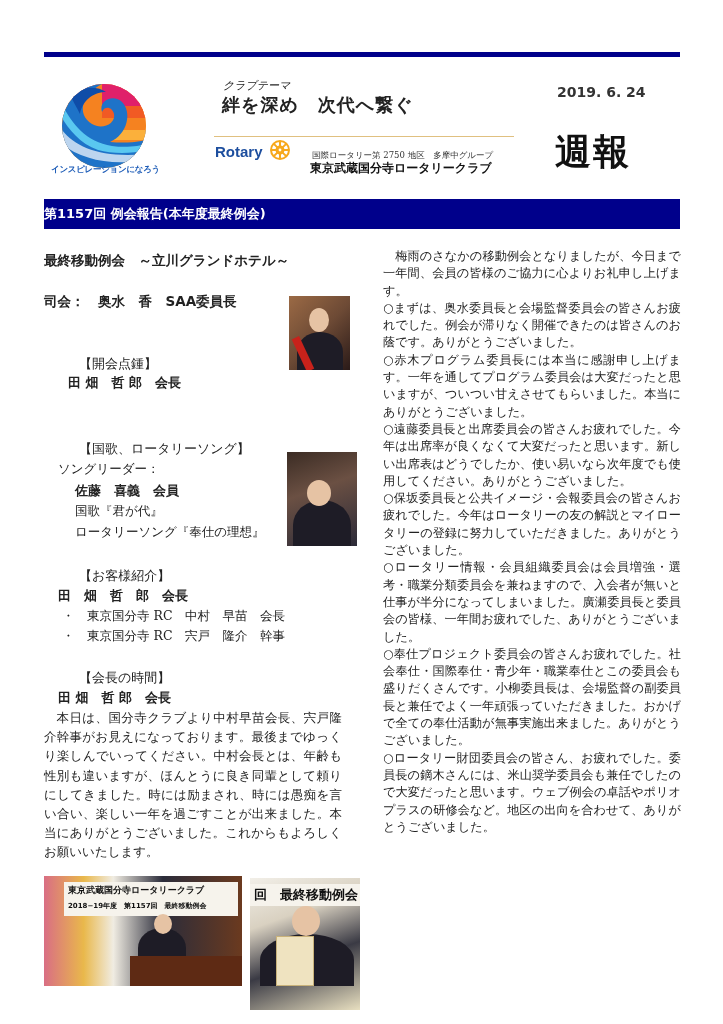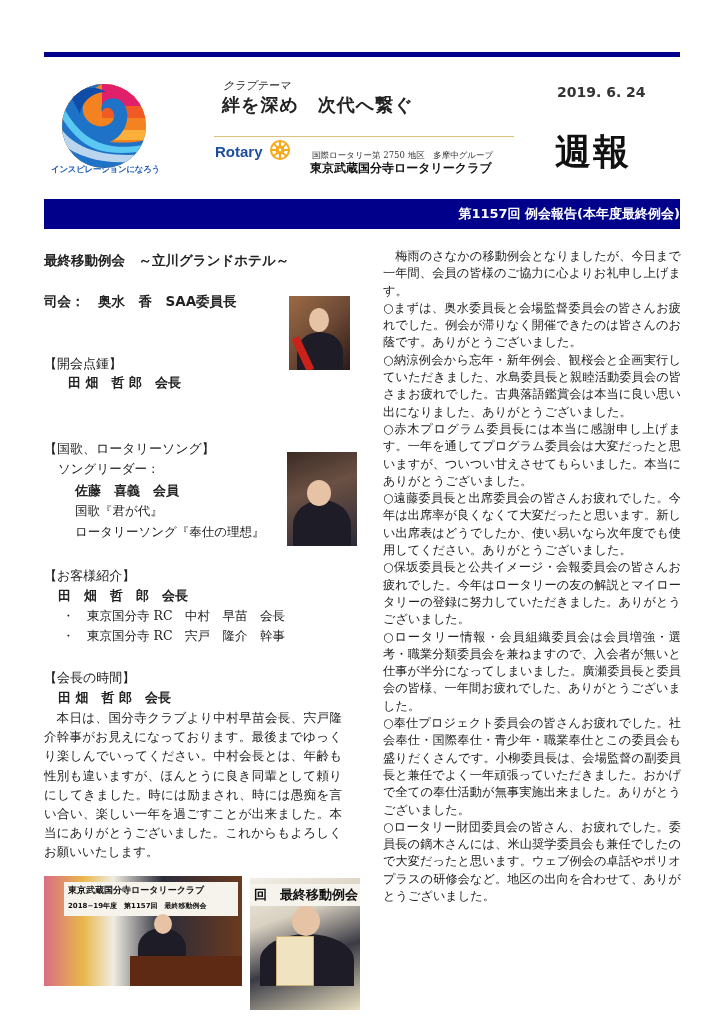--- a/index.html
+++ b/index.html
@@ -21,24 +21,24 @@
 
   .rotary-word { left: 215px; top: 143px; font-family: "Liberation Sans", sans-serif; font-size: 15px; font-weight: bold; color: #1d4e9e; }
   .rotary-wheel { left: 268px; top: 138px; width: 24px; height: 24px; }
   .district { left: 312px; top: 150px; font-size: 8.5px; color: #333; }
   .club-name { left: 310px; top: 160px; font-family: "DejaVu Sans", sans-serif; font-size: 12px; font-weight: bold; color: #111; }
 
   .date { left: 557px; top: 84px; font-family: "DejaVu Sans", sans-serif; font-size: 14px; font-weight: bold; color: #333; }
   .weekly { left: 555px; top: 116px; font-family: "DejaVu Sans", sans-serif; font-size: 36px; font-weight: bold; color: #111; letter-spacing: 2px; margin-top: 12px; }
 
   .banner { left: 44px; top: 199px; width: 636px; height: 30px; background: #00008b; color: #ffffff;
-            font-family: "DejaVu Sans", sans-serif; font-size: 13px; font-weight: bold; text-align: right; line-height: 30px; }
+            font-family: "DejaVu Sans", sans-serif; font-size: 13px; font-weight: bold; text-align: left; line-height: 30px; }
   .event-title { left: 44px; top: 252px; font-family: "DejaVu Sans", sans-serif; font-size: 13.5px; font-weight: bold; }
   .mc { left: 44px; top: 293px; font-family: "DejaVu Sans", sans-serif; font-size: 13.5px; font-weight: bold; }
-  .section-head { font-size: 13px; color: #222; }
+  .section-head { font-size: 13px; color: #222; margin-left: 35px; }
   .bold-name { font-family: "DejaVu Sans", sans-serif; font-weight: bold; font-size: 13px; }
   .txt { font-size: 12.5px; }
 
   .photo { background: #5a3b2a; overflow: hidden; }
   .photo1 { left: 289px; top: 296px; width: 61px; height: 74px;
             background: linear-gradient(135deg,#9b6a45 0%,#6d4a35 50%,#2a1a18 100%); }
   .photo2 { left: 287px; top: 452px; width: 70px; height: 94px;
             background: linear-gradient(160deg,#3b2c24 0%,#6b5043 40%,#2b2a38 100%); }
   .photo3 { left: 44px; top: 876px; width: 198px; height: 110px;
             background: linear-gradient(90deg,#d96e84 0%,#e9b84b 20%,#f0ece2 35%,#2b2c3a 60%,#6b3a1f 100%); }
@@ -142,20 +142,19 @@
 <div class="abs photo photo4">
   <div class="sign" style="left:0;top:6px;width:110px;height:22px;font-size:13px;line-height:22px;padding-left:4px;">回　最終移動例会</div>
   <div class="figure" style="left:10px;top:56px;width:94px;height:52px;"></div>
   <div class="head" style="left:42px;top:28px;width:28px;height:30px;"></div>
   <div style="position:absolute;left:26px;top:58px;width:36px;height:48px;background:#efe3c0;border:1px solid #c9b27a;"></div>
 </div>
 
 <div class="abs right-col">
   <p class="indent">梅雨のさなかの移動例会となりましたが、今日まで一年間、会員の皆様のご協力に心よりお礼申し上げます。</p>
   <p>○まずは、奥水委員長と会場監督委員会の皆さんお疲れでした。例会が滞りなく開催できたのは皆さんのお蔭です。ありがとうございました。</p>
-  <p>○納涼例会から忘年・新年例会、観桜会と企画実行していただきました、水島委員長と親睦活動委員会の皆さまお疲れでした。古典落語鑑賞会は本当に良い思い出になりました、ありがとうございました。</p>
   <p>○赤木プログラム委員長には本当に感謝申し上げます。一年を通してプログラム委員会は大変だったと思いますが、ついつい甘えさせてもらいました。本当にありがとうございました。</p>
   <p>○遠藤委員長と出席委員会の皆さんお疲れでした。今年は出席率が良くなくて大変だったと思います。新しい出席表はどうでしたか、使い易いなら次年度でも使用してください。ありがとうございました。</p>
   <p>○保坂委員長と公共イメージ・会報委員会の皆さんお疲れでした。今年はロータリーの友の解説とマイロータリーの登録に努力していただきました。ありがとうございました。</p>
   <p>○ロータリー情報・会員組織委員会は会員増強・選考・職業分類委員会を兼ねますので、入会者が無いと仕事が半分になってしまいました。廣瀬委員長と委員会の皆様、一年間お疲れでした、ありがとうございました。</p>
   <p>○奉仕プロジェクト委員会の皆さんお疲れでした。社会奉仕・国際奉仕・青少年・職業奉仕とこの委員会も盛りだくさんです。小柳委員長は、会場監督の副委員長と兼任でよく一年頑張っていただきました。おかげで全ての奉仕活動が無事実施出来ました。ありがとうございました。</p>
   <p>○ロータリー財団委員会の皆さん、お疲れでした。委員長の鏑木さんには、米山奨学委員会も兼任でしたので大変だったと思います。ウェブ例会の卓話やポリオプラスの研修会など。地区の出向を合わせて、ありがとうございました。</p>
 </div>
 
 </body></html>

